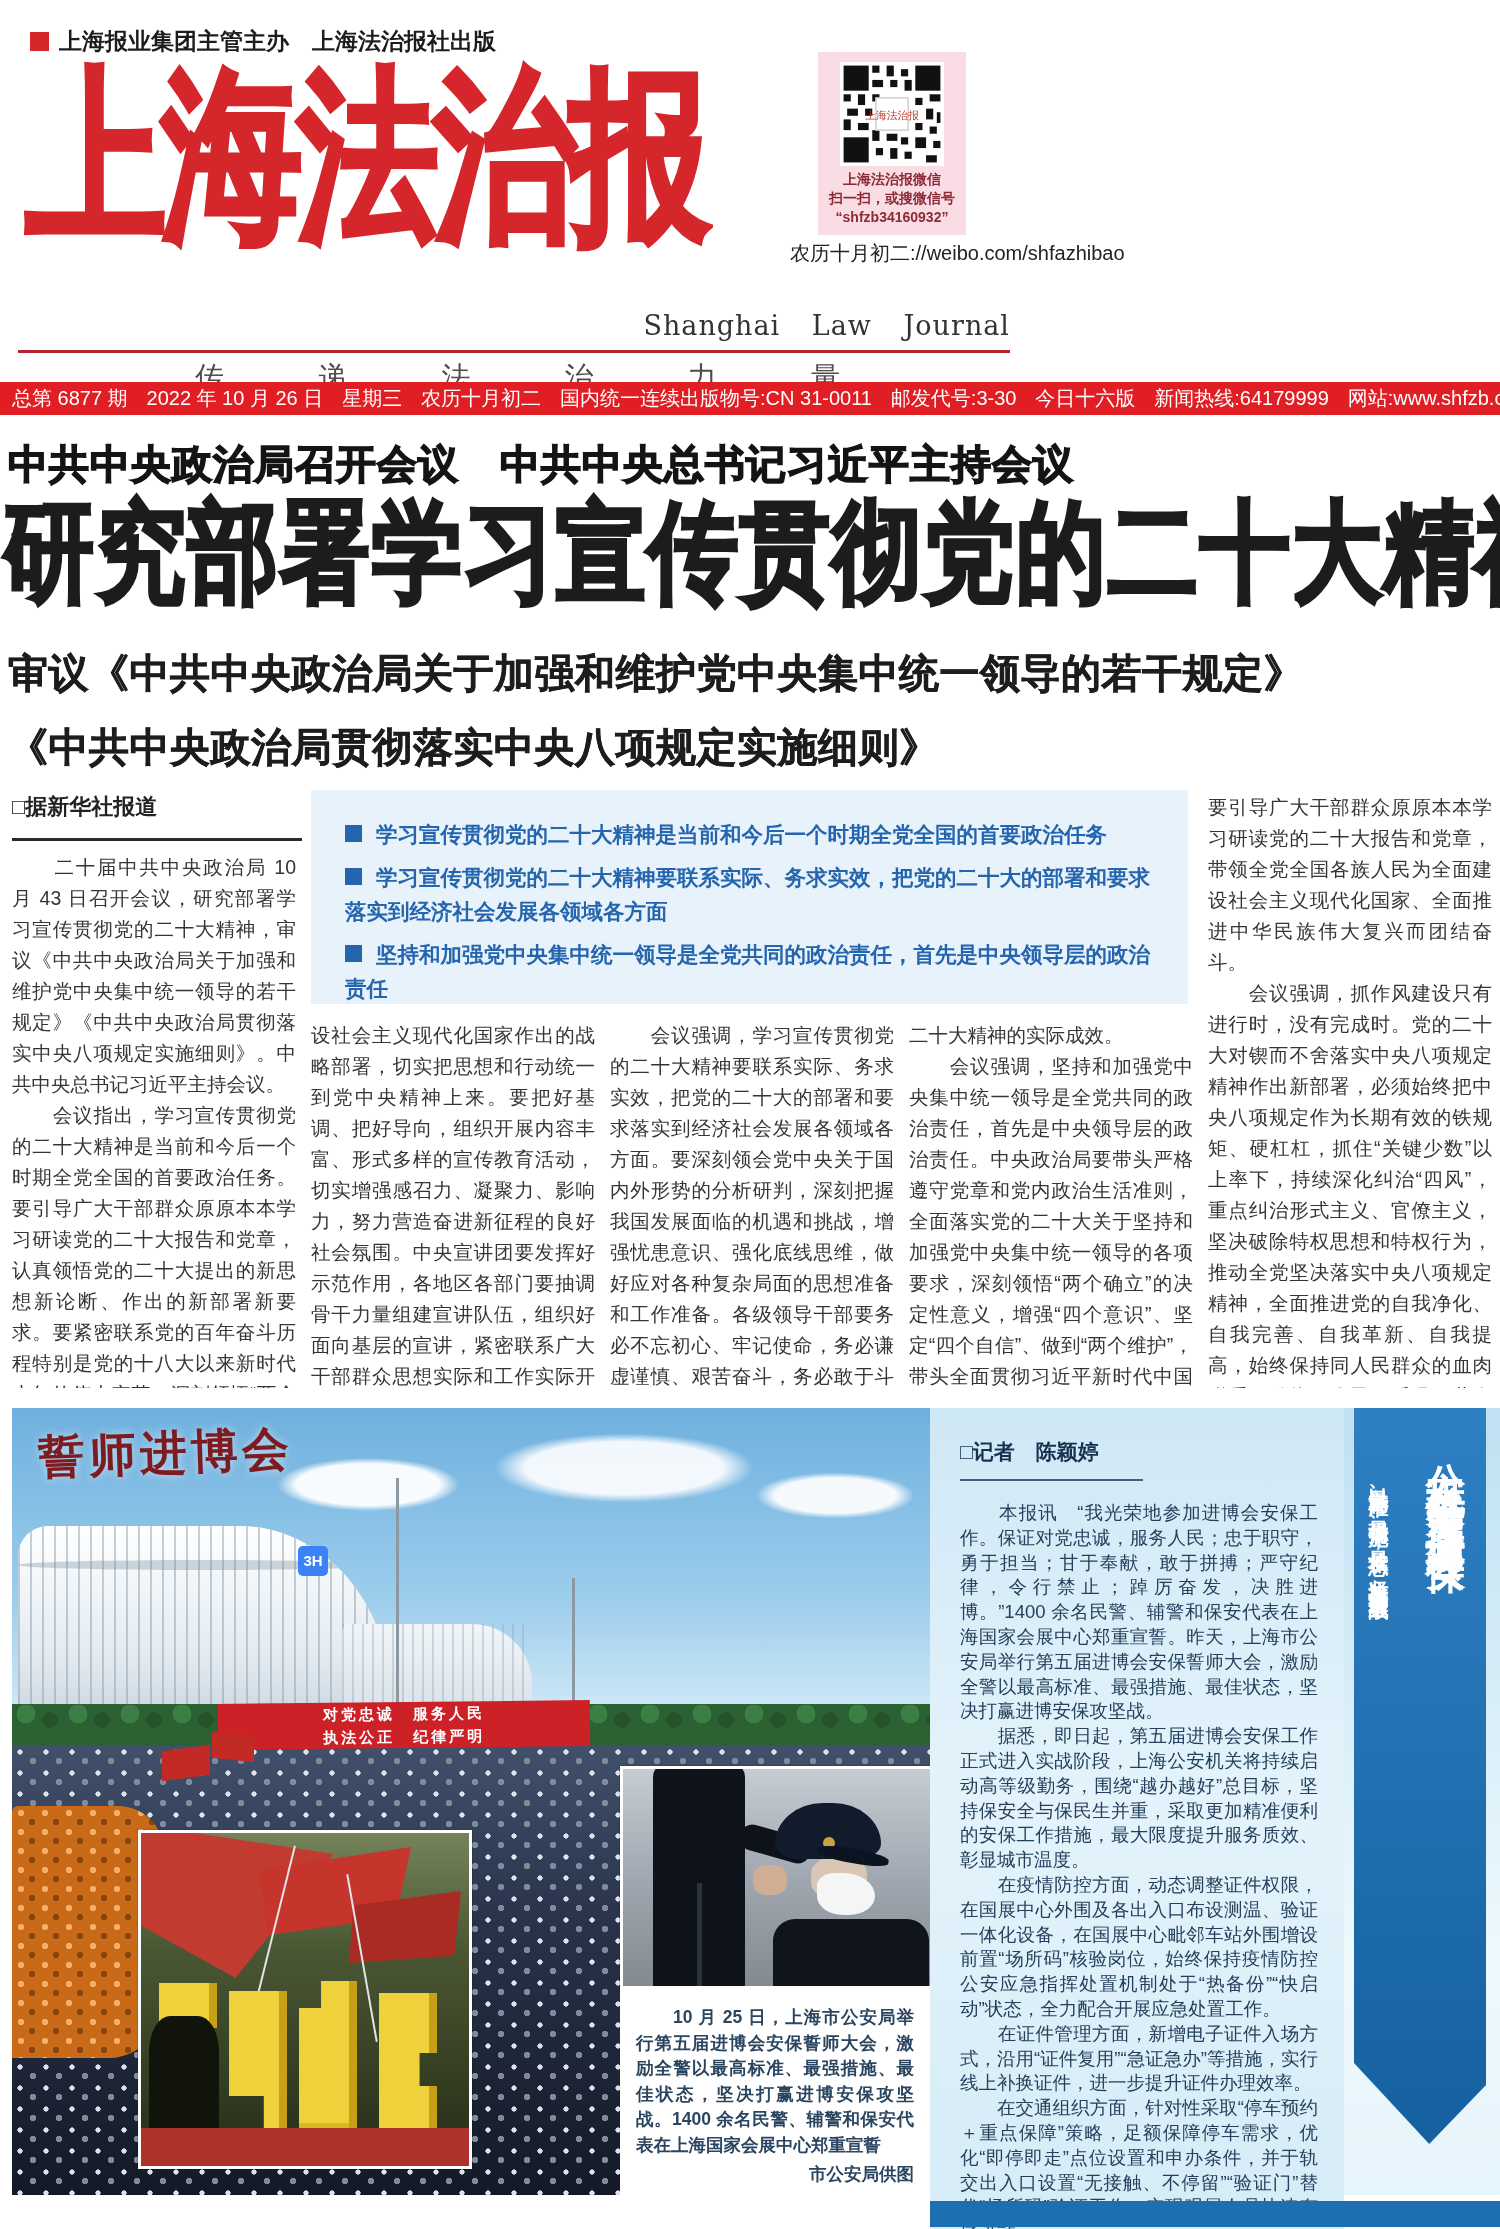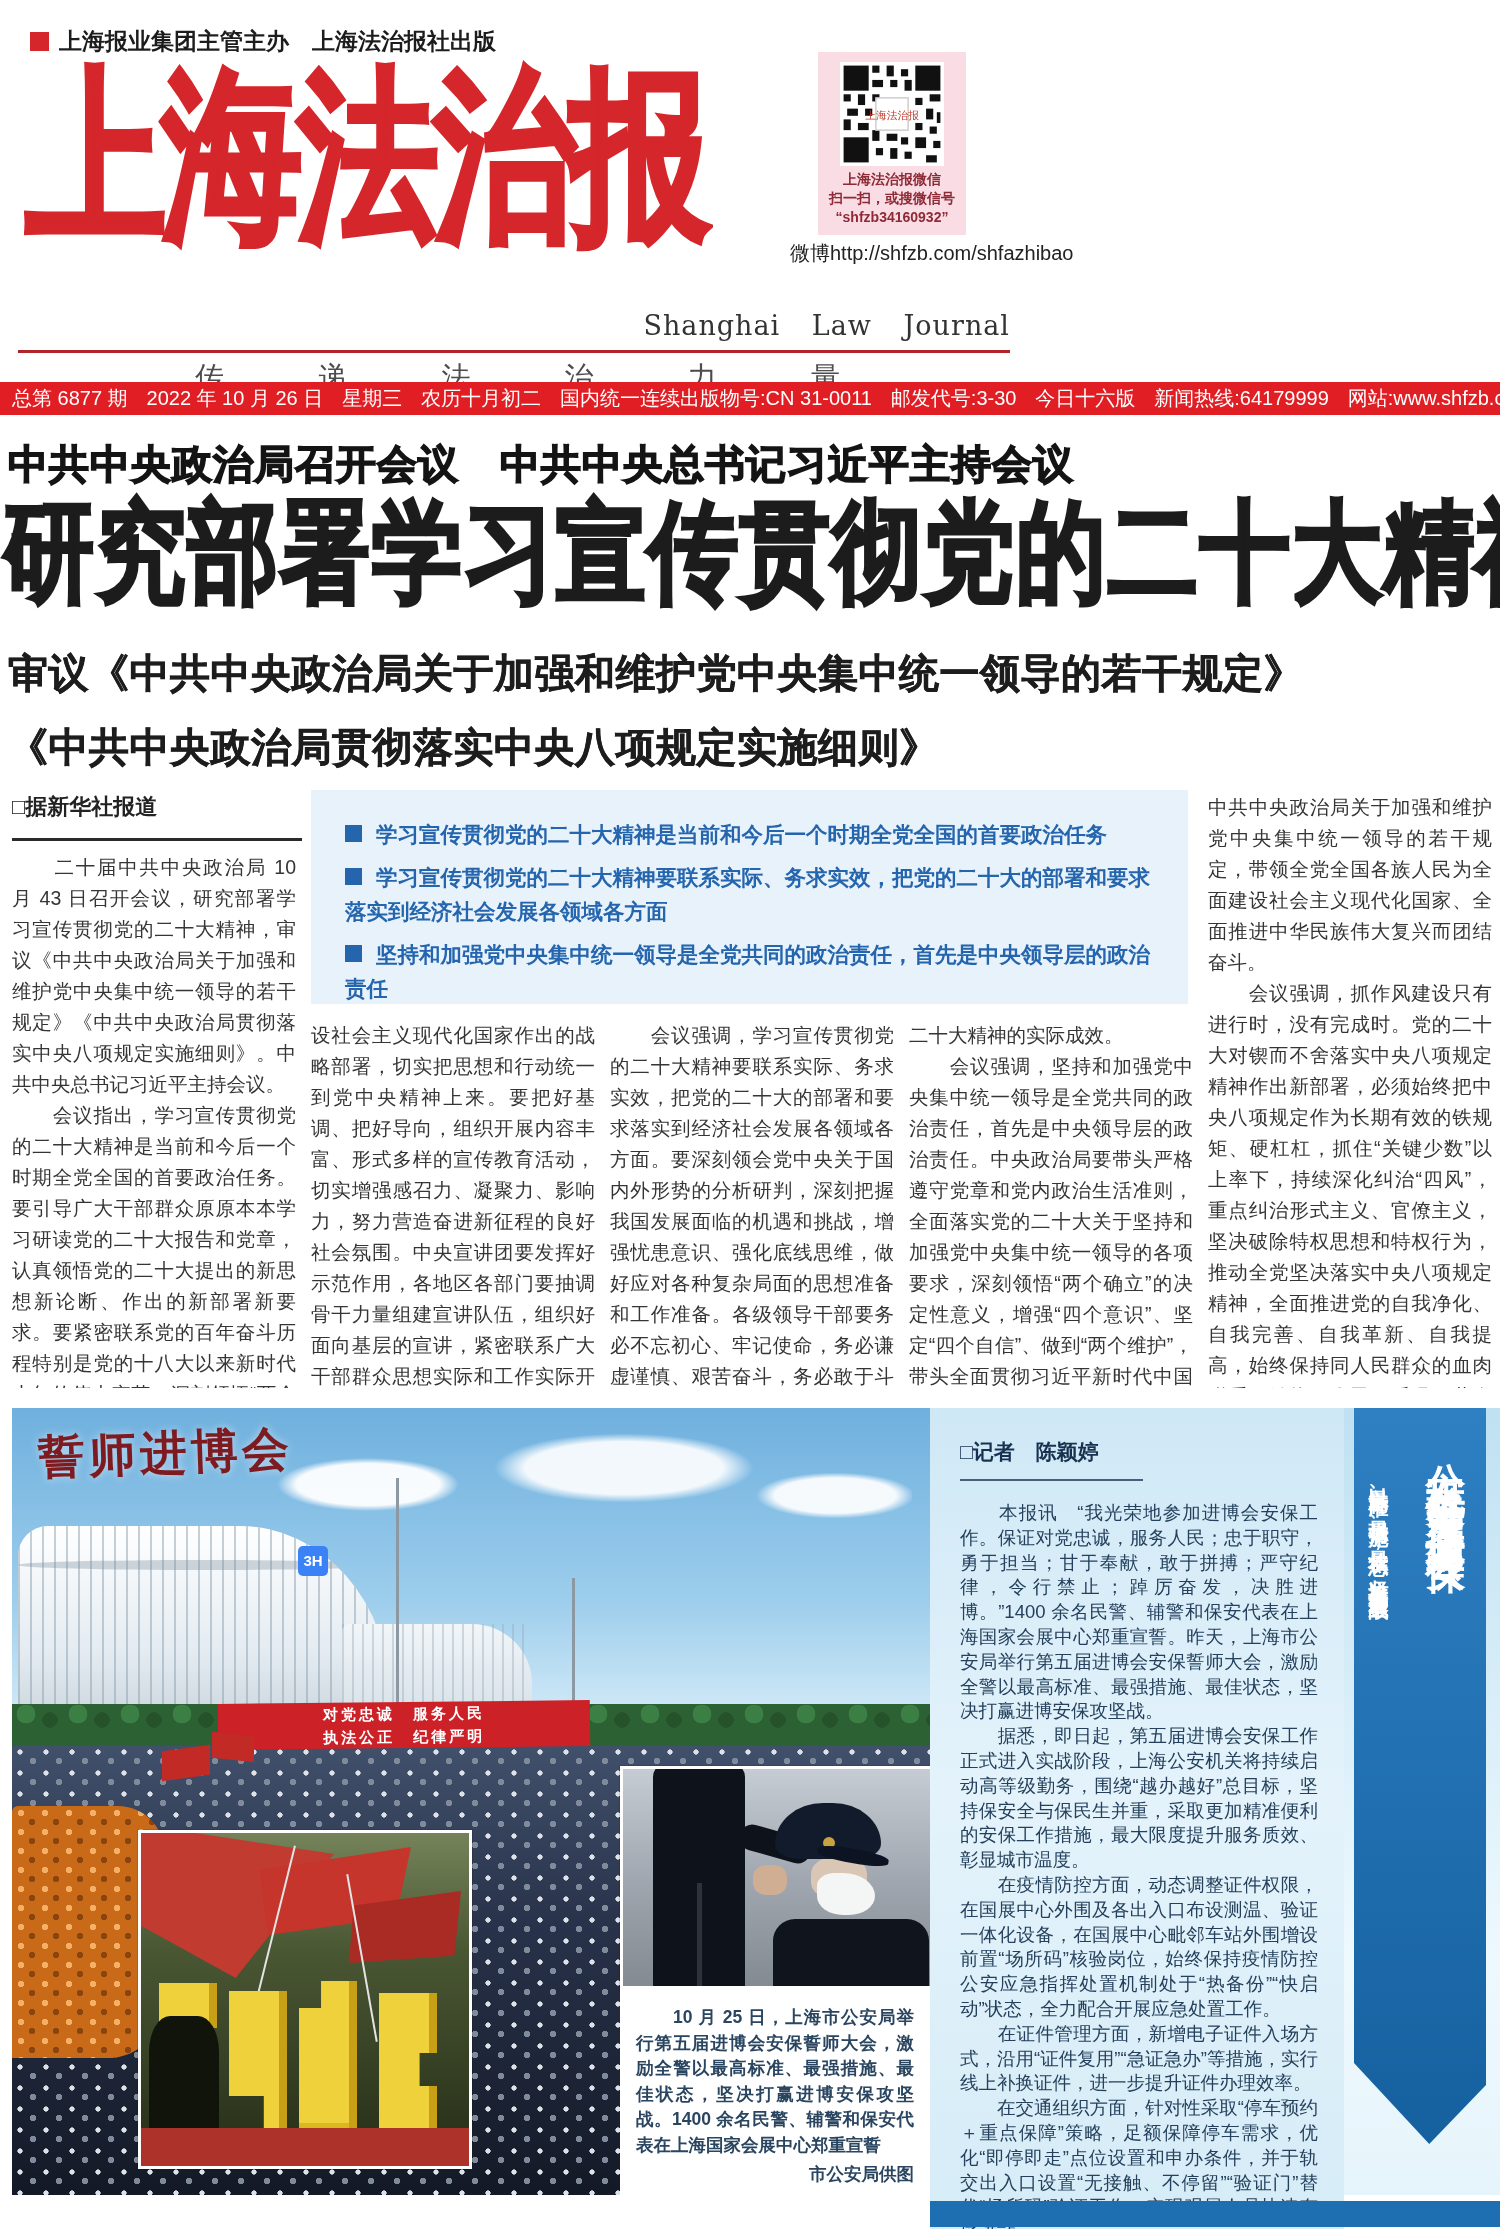--- a/index.html
+++ b/index.html
@@ -194,21 +194,21 @@
           <rect x="18" y="25" width="2" height="2"></rect>
         <rect x="24" y="26" width="3" height="2"></rect>
       </g>
       <rect x="10" y="10" width="9" height="9" fill="#ffffff" stroke="#cccccc" stroke-width="0.4"></rect>
       <text x="14.5" y="15.8" font-size="3" text-anchor="middle" fill="#c0392b" font-family="DejaVu Serif,serif">上海法治报</text>
     </svg>
     <div class="qrt">上海法治报微信</div>
     <div class="qrt">扫一扫，或搜微信号</div>
     <div class="qrt">“shfzb34160932”</div>
   </div>
-  <div class="weibo">微博http://shfzb.com/shfazhibao</div>
+  <div class="weibo">农历十月初二://weibo.com/shfazhibao</div>
 
   <div class="infobar"><span>总第 6877 期</span><span>2022 年 10 月 26 日</span><span>星期三</span><span>农历十月初二</span><span>国内统一连续出版物号:CN 31-0011</span><span>邮发代号:3-30</span><span>今日十六版</span><span>新闻热线:64179999</span><span>网站:www.shfzb.com.cn</span></div>
 
   <div class="kicker">中共中央政治局召开会议　中共中央总书记习近平主持会议</div>
   <div class="headline">研究部署学习宣传贯彻党的二十大精神</div>
   <div class="deck" style="top:646px;">审议《中共中央政治局关于加强和维护党中央集中统一领导的若干规定》</div>
   <div class="deck" style="top:720px;">《中共中央政治局贯彻落实中央八项规定实施细则》</div>
 
   <div class="byline-box">□据新华社报道</div>
   <div class="bluebox">
@@ -224,21 +224,21 @@
       <p>设社会主义现代化国家作出的战略部署，切实把思想和行动统一到党中央精神上来。要把好基调、把好导向，组织开展内容丰富、形式多样的宣传教育活动，切实增强感召力、凝聚力、影响力，努力营造奋进新征程的良好社会氛围。中央宣讲团要发挥好示范作用，各地区各部门要抽调骨干力量组建宣讲队伍，组织好面向基层的宣讲，紧密联系广大干部群众思想实际和工作实际开展宣讲，让人民群众听得懂、能领会、可落实，推动党的二十大精神走进基层、走进群众。</p>
     </div>
   <div class="coltext" id="col3">
       <p>　　会议强调，学习宣传贯彻党的二十大精神要联系实际、务求实效，把党的二十大的部署和要求落实到经济社会发展各领域各方面。要深刻领会党中央关于国内外形势的分析研判，深刻把握我国发展面临的机遇和挑战，增强忧患意识、强化底线思维，做好应对各种复杂局面的思想准备和工作准备。各级领导干部要务必不忘初心、牢记使命，务必谦虚谨慎、艰苦奋斗，务必敢于斗争、善于斗争，担当作为、求真务实，把各项工作抓紧抓好，让人民群众看到学习贯彻党的</p>
     </div>
   <div class="coltext" id="col4">
       <p>二十大精神的实际成效。</p>
       <p>　　会议强调，坚持和加强党中央集中统一领导是全党共同的政治责任，首先是中央领导层的政治责任。中央政治局要带头严格遵守党章和党内政治生活准则，全面落实党的二十大关于坚持和加强党中央集中统一领导的各项要求，深刻领悟“两个确立”的决定性意义，增强“四个意识”、坚定“四个自信”、做到“两个维护”，带头全面贯彻习近平新时代中国特色社会主义思想，不断提高政治判断力、政治领悟力、政治执行力，自觉在思</p>
     </div>
   <div class="coltext" id="col5">
-      <p>中共中央政治局关于加强和维护党中央集中统一领导的若干规定，带领全党全国各族人民为全面建设社会主义现代化国家、全面推进中华民族伟大复兴而团结奋斗。</p>
+      <p>要引导广大干部群众原原本本学习研读党的二十大报告和党章，带领全党全国各族人民为全面建设社会主义现代化国家、全面推进中华民族伟大复兴而团结奋斗。</p>
       <p>　　会议强调，抓作风建设只有进行时，没有完成时。党的二十大对锲而不舍落实中央八项规定精神作出新部署，必须始终把中央八项规定作为长期有效的铁规矩、硬杠杠，抓住“关键少数”以上率下，持续深化纠治“四风”，重点纠治形式主义、官僚主义，坚决破除特权思想和特权行为，推动全党坚决落实中央八项规定精神，全面推进党的自我净化、自我完善、自我革新、自我提高，始终保持同人民群众的血肉联系，始终同人民同呼吸、共命运、心连心。中央政治局的同志要带头弘扬党的光荣传统和优良作风，严格执行中央八项规定，严于律己、严管所辖、严负其责，在守纪律讲规矩、履行管党治党政治责任等方面为全党同志立标杆、作表率。会议还研究了其他事项。</p>
     </div>
 
   <div class="photo">
     <div class="sky"></div>
     <div class="clouds"></div>
     <div class="necc"></div>
     <div class="necc2"></div>
     <div class="sign3h">3H</div>
     <div class="flagpole" style="left:384px;top:70px;height:240px;"></div>

